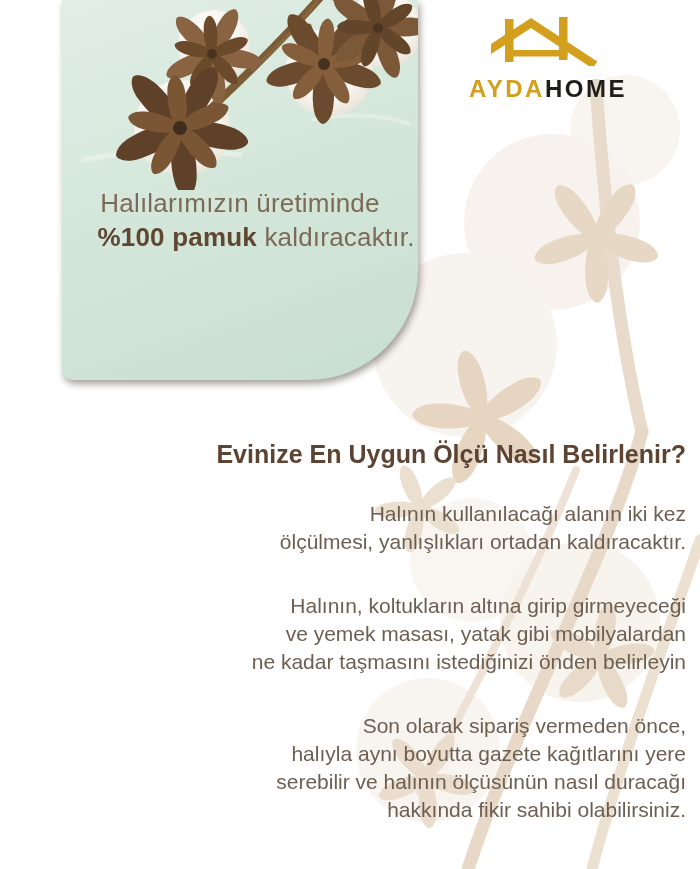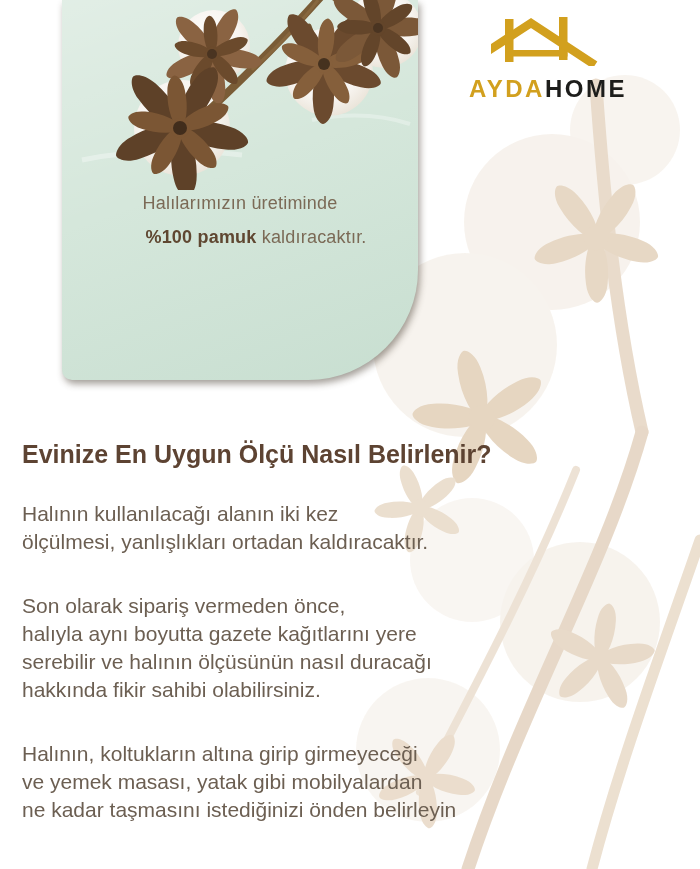--- a/index.html
+++ b/index.html
@@ -17,34 +17,34 @@
   .card{
     position:absolute;left:62px;top:0;width:356px;height:380px;
     border-radius:0 0 110px 10px;
     background:linear-gradient(160deg, rgba(255,255,255,.30) 0%, rgba(255,255,255,0) 45%, rgba(120,170,145,.14) 100%), var(--card-bg);
     box-shadow:2px 4px 7px rgba(55,45,32,.45);
     overflow:hidden;
   }
   .card-photo{position:absolute;left:0;top:0;width:356px;height:190px;}
   .card-text{
     position:absolute;left:0;right:0;top:186px;
-    text-align:center;font-size:18px;line-height:34px;
+    text-align:center;font-size:26px;line-height:34px;
     color:var(--card-text);letter-spacing:.2px;
   }
   .card-line .b{font-weight:bold;color:var(--card-accent);margin-left:32px;}
 
   
   .logo{position:absolute;left:466px;top:8px;width:164px;text-align:center;}
   .logo-icon{display:block;margin:0 auto;}
   .logo-word{font-size:24px;font-weight:bold;letter-spacing:2.5px;line-height:28px;margin-top:9px;white-space:nowrap;}
   .logo-word .gold{color:var(--gold);}
   .logo-word .dark{color:var(--logo-dark);}
 
   
-  .content{position:absolute;left:22px;top:438px;width:664px;text-align:left;}
+  .content{position:absolute;left:22px;top:438px;width:664px;text-align:right;}
   .heading{
     font-size:25px;font-weight:bold;color:var(--heading-color);
     margin:0 0 30px 0;line-height:32px;
   }
   .para{
     font-size:21px;line-height:28px;color:var(--body-color);
     margin:0 0 36px 0;
   }
 </style>
 </head>
@@ -128,16 +128,16 @@
     </g>
     <path d="M-3,43 L40,15 L104,57" fill="none" stroke="var(--gold)" stroke-width="8.5"></path>
   </svg>
   <div class="logo-word"><span class="gold">AYDA</span><span class="dark">HOME</span></div>
 </div>
 
 <div class="content">
   <h1 class="heading">Evinize En Uygun Ölçü Nasıl Belirlenir?</h1>
   <div id="paragraphs">
       <p class="para">Halının kullanılacağı alanın iki kez<br>ölçülmesi, yanlışlıkları ortadan kaldıracaktır.</p>
+      <p class="para">Halının, koltukların altına girip girmeyeceği<br>ve yemek masası, yatak gibi mobilyalardan<br>ne kadar taşmasını istediğinizi önden belirleyin</p>
       <p class="para">Son olarak sipariş vermeden önce,<br>halıyla aynı boyutta gazete kağıtlarını yere<br>serebilir ve halının ölçüsünün nasıl duracağı<br>hakkında fikir sahibi olabilirsiniz.</p>
-      <p class="para">Halının, koltukların altına girip girmeyeceği<br>ve yemek masası, yatak gibi mobilyalardan<br>ne kadar taşmasını istediğinizi önden belirleyin</p>
     </div>
 </div>
 
 </body></html>

